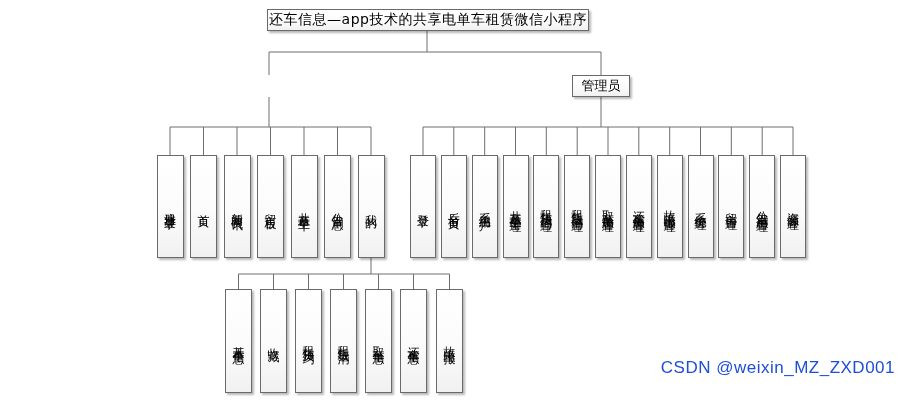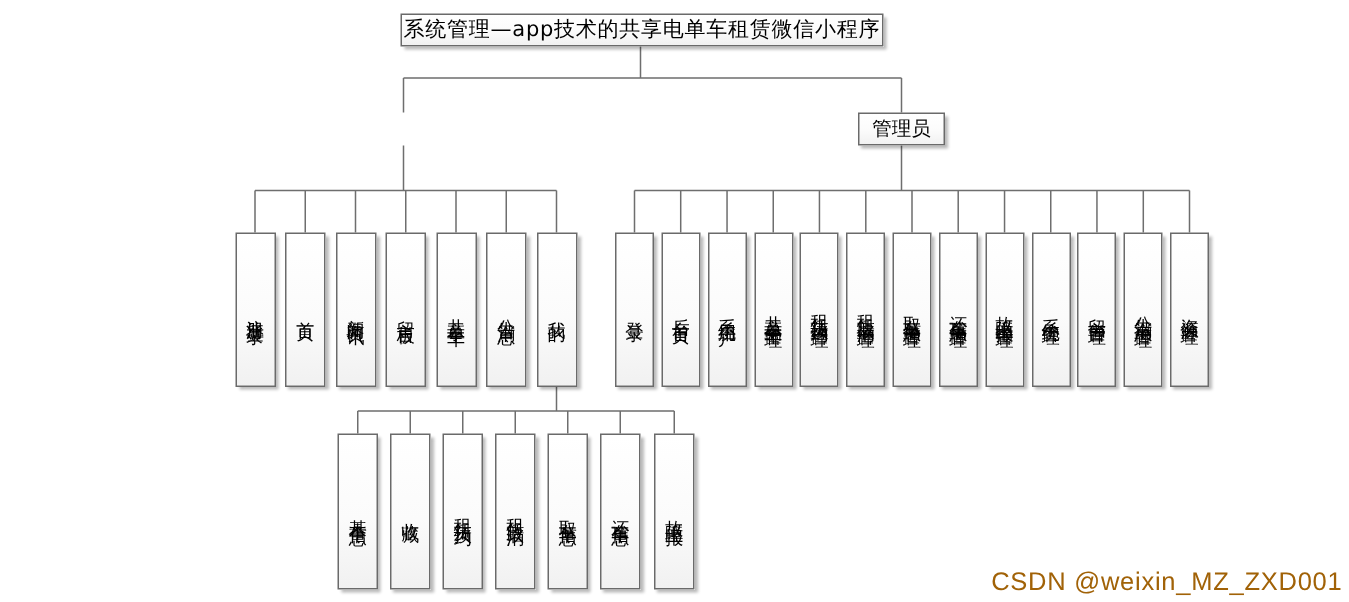--- a/index.html
+++ b/index.html
@@ -16,43 +16,43 @@
     display:flex; align-items:center; justify-content:center;
     color:#000;
   }
   .h-node { font-size:13px; white-space:nowrap; }
   .title-node { font-size:14px; letter-spacing:0.5px; }
   .v-node {
     writing-mode:vertical-rl; text-orientation:upright;
     font-size:12px; letter-spacing:2px; line-height:1;
   }
   .watermark {
-    position:absolute; right:4px; bottom:3px;
-    font-size:17px; color:#a16207; letter-spacing:0.5px;
+    position:absolute; right:4px; bottom:23px;
+    font-size:17px; color:#1d4ed8; letter-spacing:0.5px;
     font-family:"Liberation Sans", sans-serif;
   }
 </style>
 </head>
 <body>
 
 <div class="canvas">
 
   <svg class="connectors" viewBox="0 0 899 401" xmlns="http://www.w3.org/2000/svg">
     <path fill="none" stroke="#6e6e6e" stroke-width="1" d="
       M427,31 V52 M269,52 H601 M269,52 V75 M601,52 V75
       M269,97 V127 M170,127 H371
       M170,127 V155 M203.5,127 V155 M237,127 V155 M270.5,127 V155 M304,127 V155 M337.5,127 V155 M371,127 V155
       M601,97 V127 M423,127 H793
       M423,127 V155 M453.8,127 V155 M484.7,127 V155 M515.5,127 V155 M546.3,127 V155 M577.2,127 V155 M608,127 V155
       M638.8,127 V155 M669.7,127 V155 M700.5,127 V155 M731.3,127 V155 M762.2,127 V155 M793,127 V155
       M371,258 V274 M238.5,274 H449.5
       M238.5,274 V289 M273.5,274 V289 M308.5,274 V289 M343.5,274 V289 M378.5,274 V289 M413.5,274 V289 M449.5,274 V289"></path>
   </svg>
 
-  <div class="node h-node title-node" style="left:267px; top:9px; width:322px; height:22px;">系统管理—app技术的共享电单车租赁微信小程序</div>
+  <div class="node h-node title-node" style="left:267px; top:9px; width:322px; height:22px;">还车信息—app技术的共享电单车租赁微信小程序</div>
 
   <div class="node h-node" style="left:572px; top:75px; width:58px; height:22px;">管理员</div>
 
   <div class="node v-node" style="left:156.5px; top:155px; width:27px; height:103px;">注册登录</div>
   <div class="node v-node" style="left:190px; top:155px; width:27px; height:103px;">首页</div>
   <div class="node v-node" style="left:223.5px; top:155px; width:27px; height:103px;">新闻资讯</div>
   <div class="node v-node" style="left:257px; top:155px; width:27px; height:103px;">留言板</div>
   <div class="node v-node" style="left:290.5px; top:155px; width:27px; height:103px;">共享单车</div>
   <div class="node v-node" style="left:324px; top:155px; width:27px; height:103px;">公告消息</div>
   <div class="node v-node" style="left:357.5px; top:155px; width:27px; height:103px;">我的</div>

